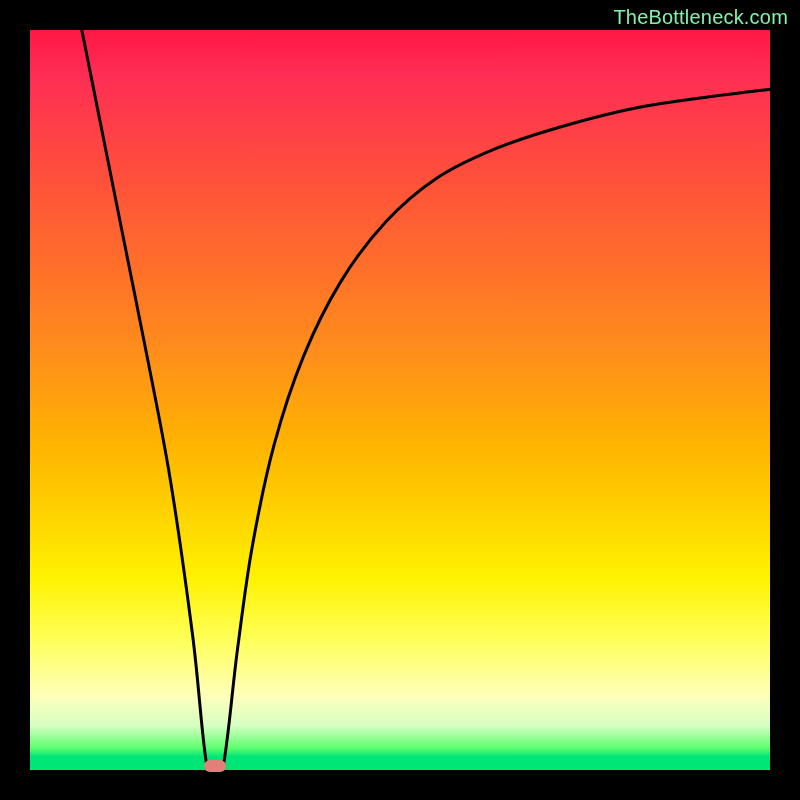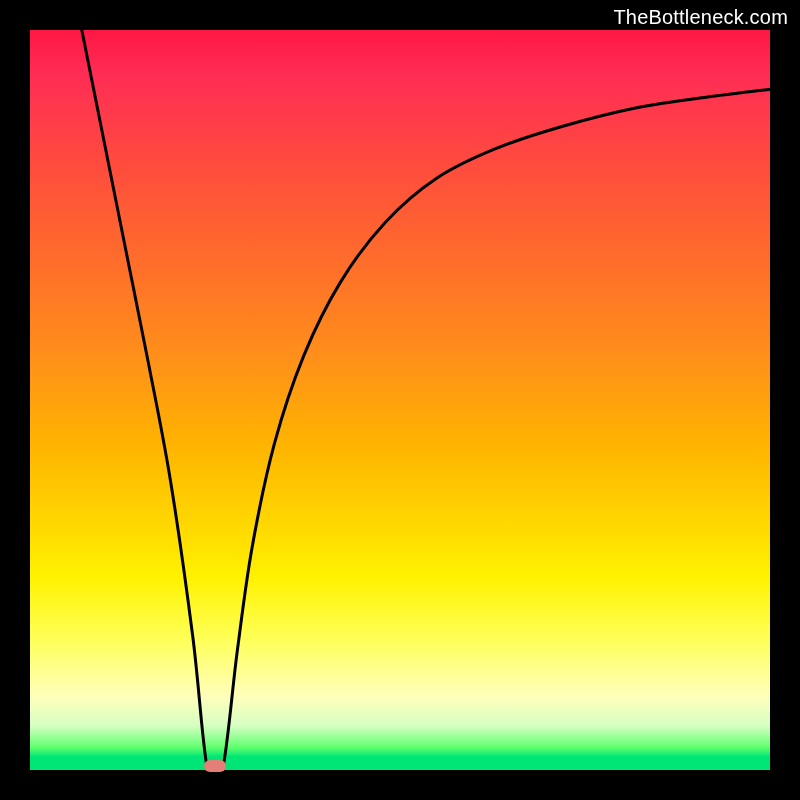--- a/index.html
+++ b/index.html
@@ -48,21 +48,21 @@
     top: 0;
     width: 740px;
     height: 740px;
     overflow: visible;
   }
   .watermark {
     position: absolute;
     top: 6px;
     right: 12px;
     font-size: 20px;
-    color: #ffffff;
+    color: #86efac;
     font-weight: 500;
     letter-spacing: 0.2px;
     user-select: none;
   }
   .marker {
     position: absolute;
     width: 22px;
     height: 12px;
     border-radius: 6px;
     transform: translate(-50%, -50%);

